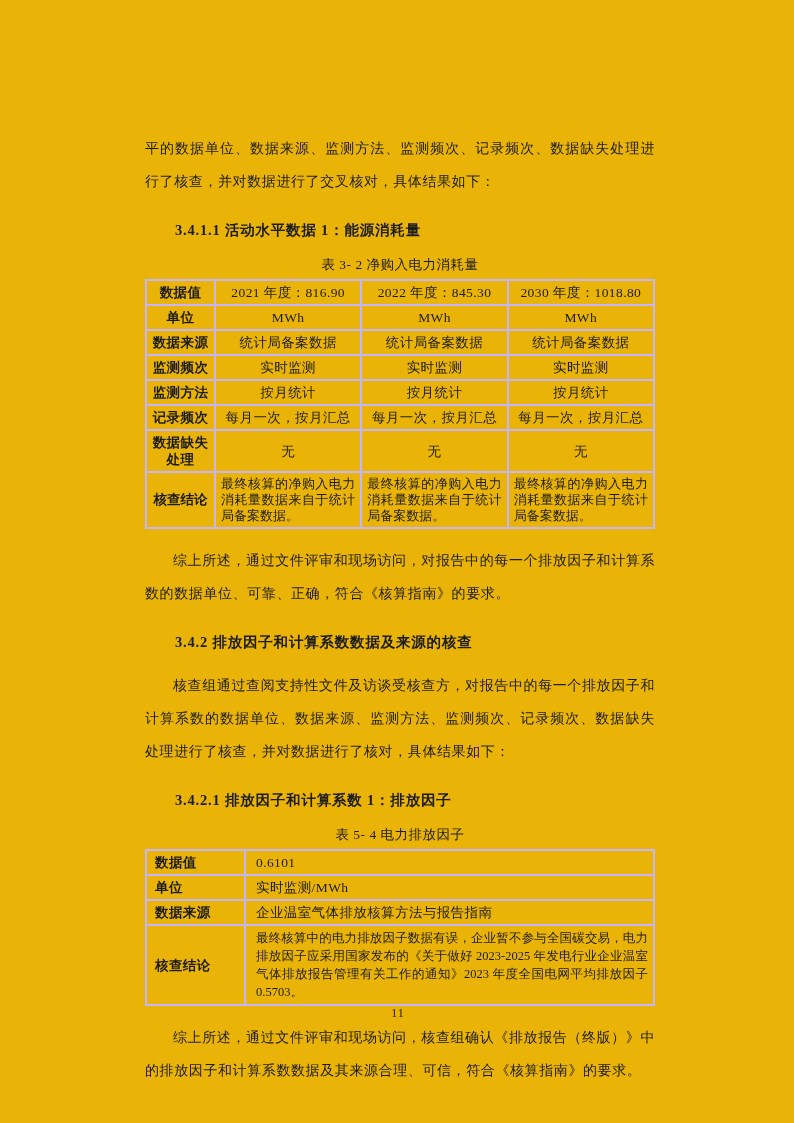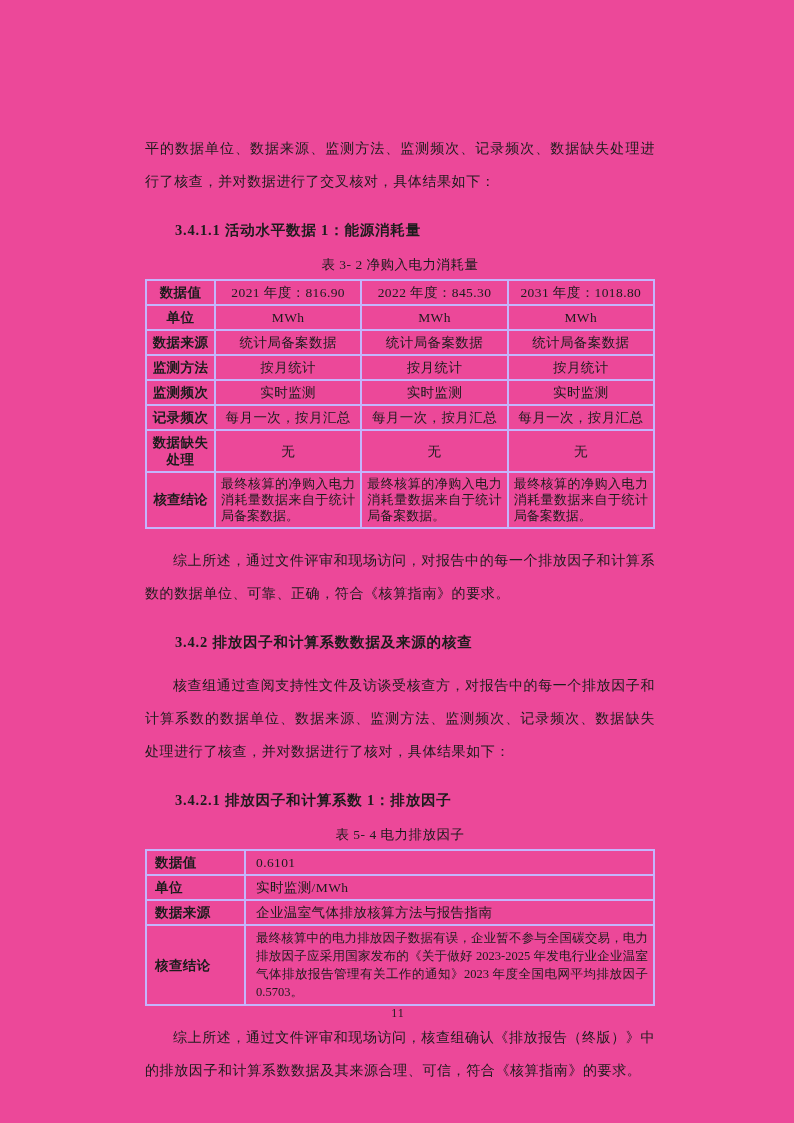--- a/index.html
+++ b/index.html
@@ -1,21 +1,21 @@
 <!DOCTYPE html>
 <html><head>
 <meta charset="utf-8">
 <style>
   html, body { margin: 0; padding: 0; background: #9e9e9e; }
   .page {
     position: relative;
     width: 794px;
     height: 1123px;
     margin: 0 auto;
-    background: #ec4899;
+    background: #eab308;
     color: #1c1c1c;
     font-family: "Liberation Serif", "DejaVu Serif", serif;
     box-sizing: border-box;
     padding: 132px 139px 0 145px;
     overflow: hidden;
   }
   .para {
     margin: 0;
     font-size: 14px;
     line-height: 33px;
@@ -82,45 +82,45 @@
   <div class="heading">3.4.1.1 活动水平数据 1：能源消耗量</div>
 
   <div class="table-title">表 3- 2 净购入电力消耗量</div>
 
   <table class="t1">
     <tbody>
       <tr>
         <td class="lbl">数据值</td>
         <td>2021 年度：816.90</td>
         <td>2022 年度：845.30</td>
-        <td>2031 年度：1018.80</td>
+        <td>2030 年度：1018.80</td>
       </tr>
       <tr>
         <td class="lbl">单位</td>
         <td>MWh</td>
         <td>MWh</td>
         <td>MWh</td>
       </tr>
       <tr>
         <td class="lbl">数据来源</td>
         <td>统计局备案数据</td>
         <td>统计局备案数据</td>
         <td>统计局备案数据</td>
       </tr>
       <tr>
+        <td class="lbl">监测频次</td>
+        <td>实时监测</td>
+        <td>实时监测</td>
+        <td>实时监测</td>
+      </tr>
+      <tr>
         <td class="lbl">监测方法</td>
         <td>按月统计</td>
         <td>按月统计</td>
         <td>按月统计</td>
-      </tr>
-      <tr>
-        <td class="lbl">监测频次</td>
-        <td>实时监测</td>
-        <td>实时监测</td>
-        <td>实时监测</td>
       </tr>
       <tr>
         <td class="lbl">记录频次</td>
         <td>每月一次，按月汇总</td>
         <td>每月一次，按月汇总</td>
         <td>每月一次，按月汇总</td>
       </tr>
       <tr>
         <td class="lbl">数据缺失处理</td>
         <td>无</td>

